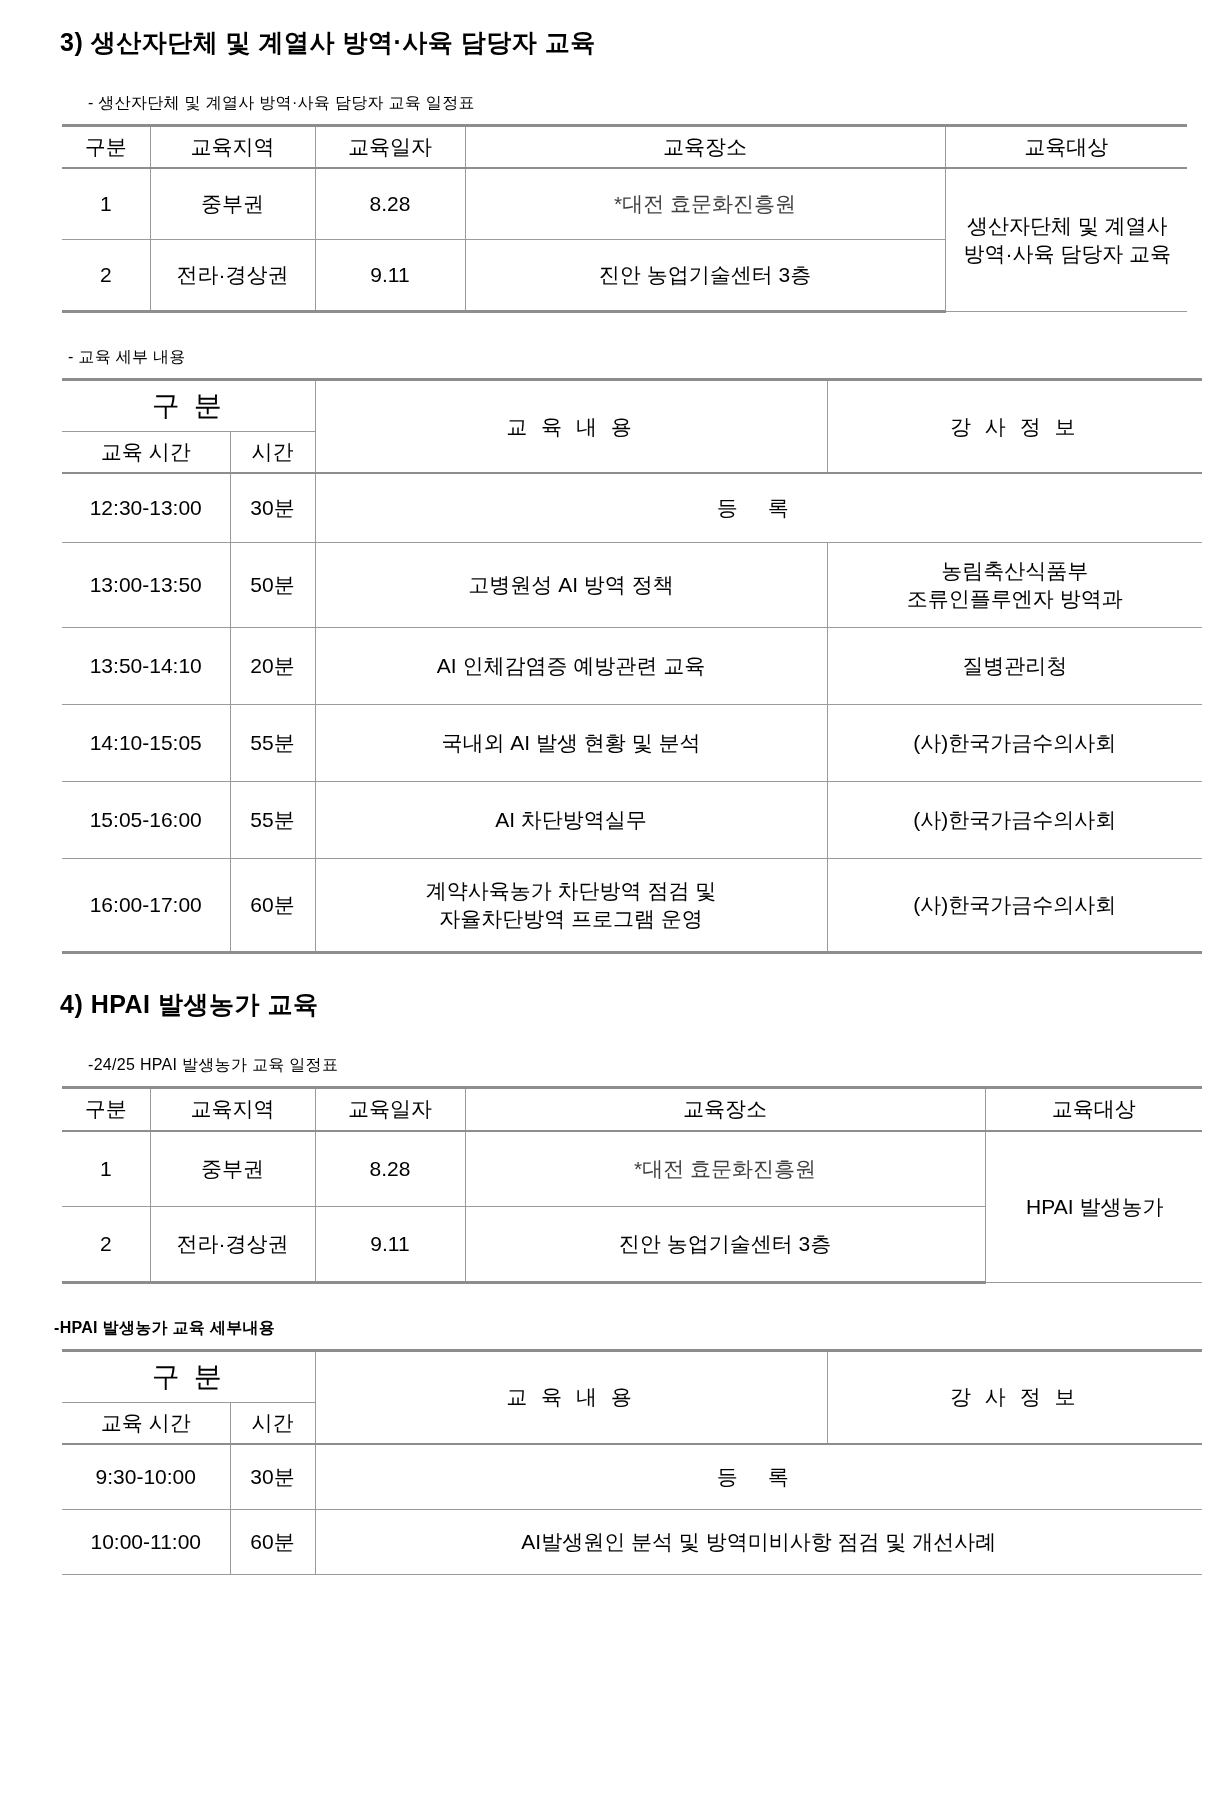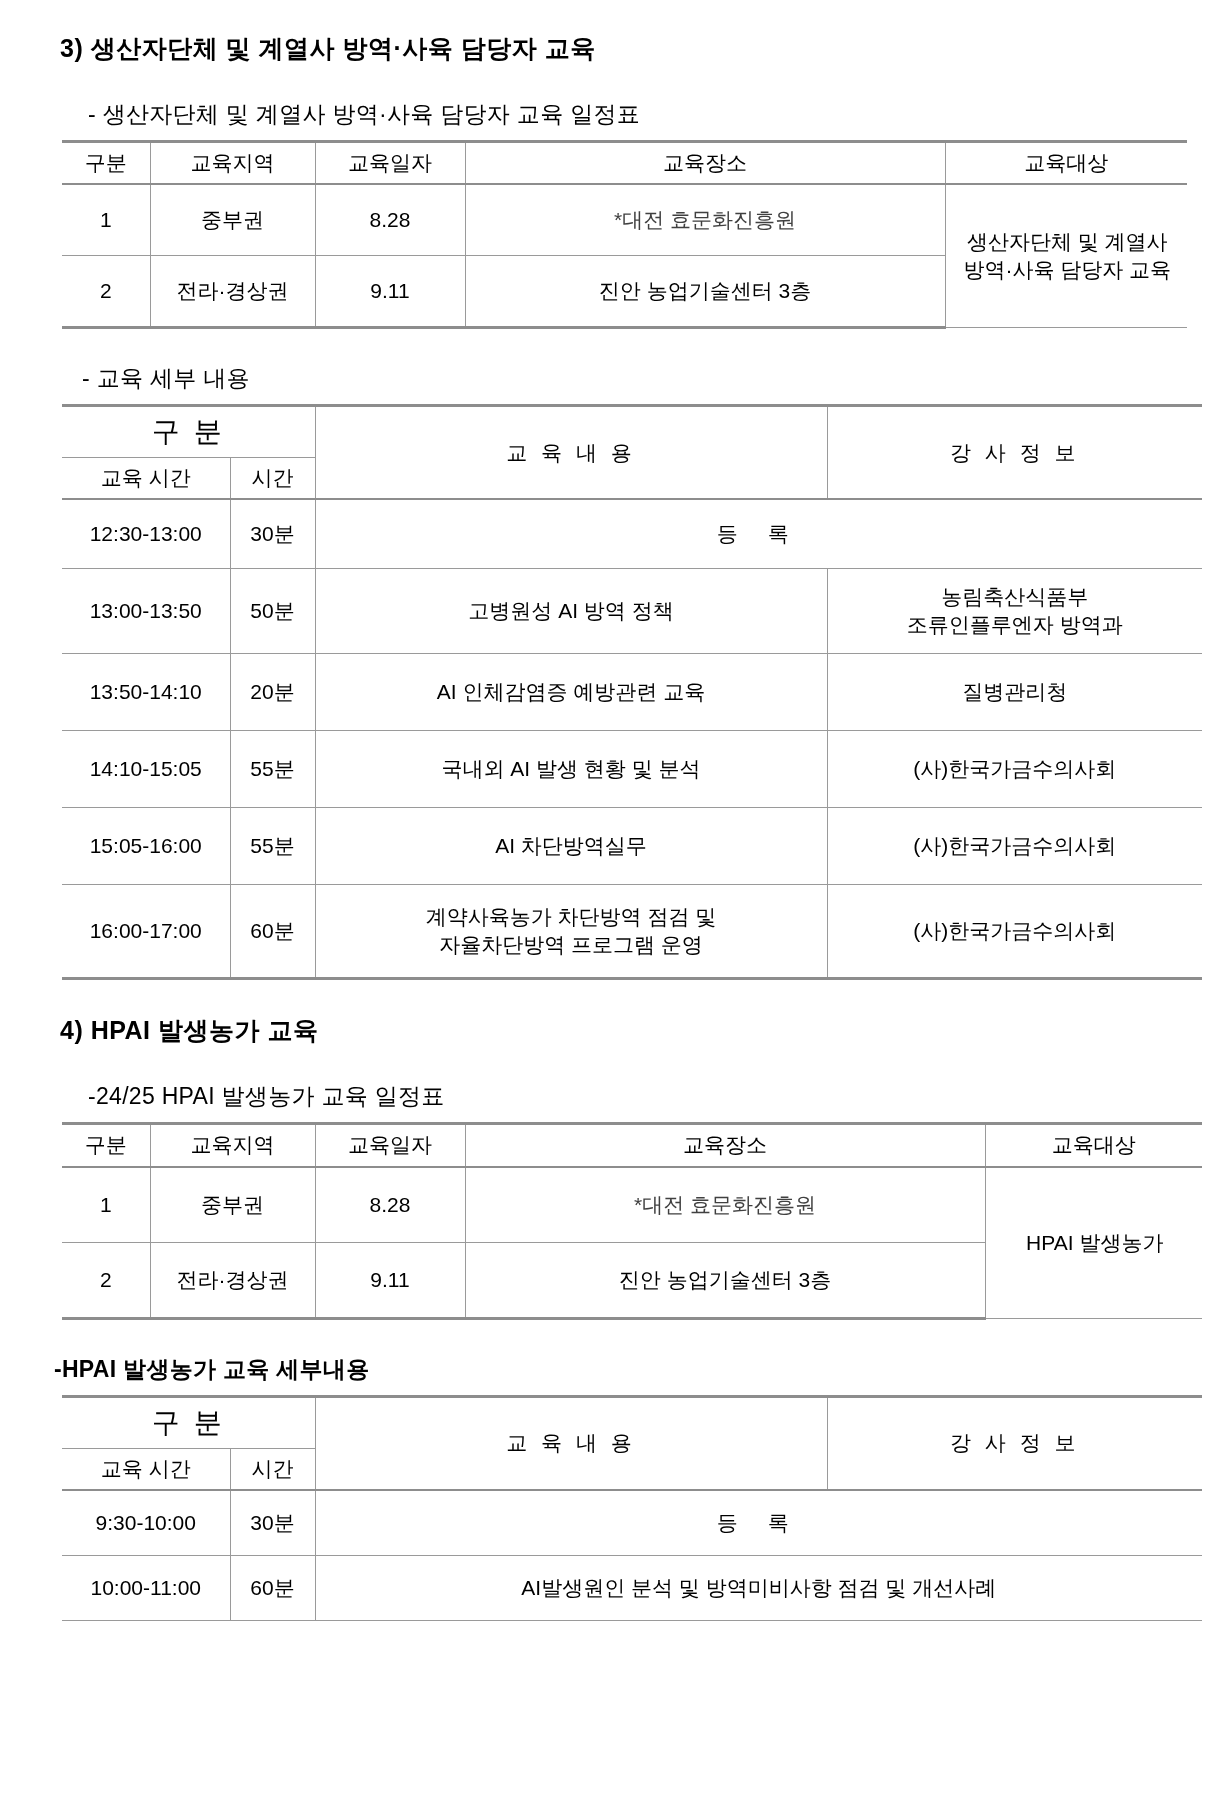--- a/index.html
+++ b/index.html
@@ -12,37 +12,37 @@
     min-height: 1820px;
     font-family: "Liberation Sans", "DejaVu Sans", sans-serif;
     color: #000000;
     -webkit-font-smoothing: antialiased;
   }
   .page {
     position: relative;
     width: 1090px;
     min-height: 1820px;
     box-sizing: border-box;
-    padding: 18px 40px 20px 40px;
+    padding: 12px 40px 20px 40px;
   }
 
   
   .sec-heading {
     font-size: 25px;
     font-weight: bold;
     letter-spacing: 0.5px;
     margin: 14px 0 0 20px;
   }
   .sub-heading {
-    font-size: 23px;
+    font-size: 16px;
     margin: 34px 0 10px 48px;
     letter-spacing: 0.3px;
   }
   .sub-heading.tight {
-    margin-left: 42px;
+    margin-left: 28px;
   }
   .sub-heading.noindent {
     margin-left: 14px;
     font-weight: bold;
   }
 
   
   table.doc {
     border-collapse: collapse;
     table-layout: fixed;

